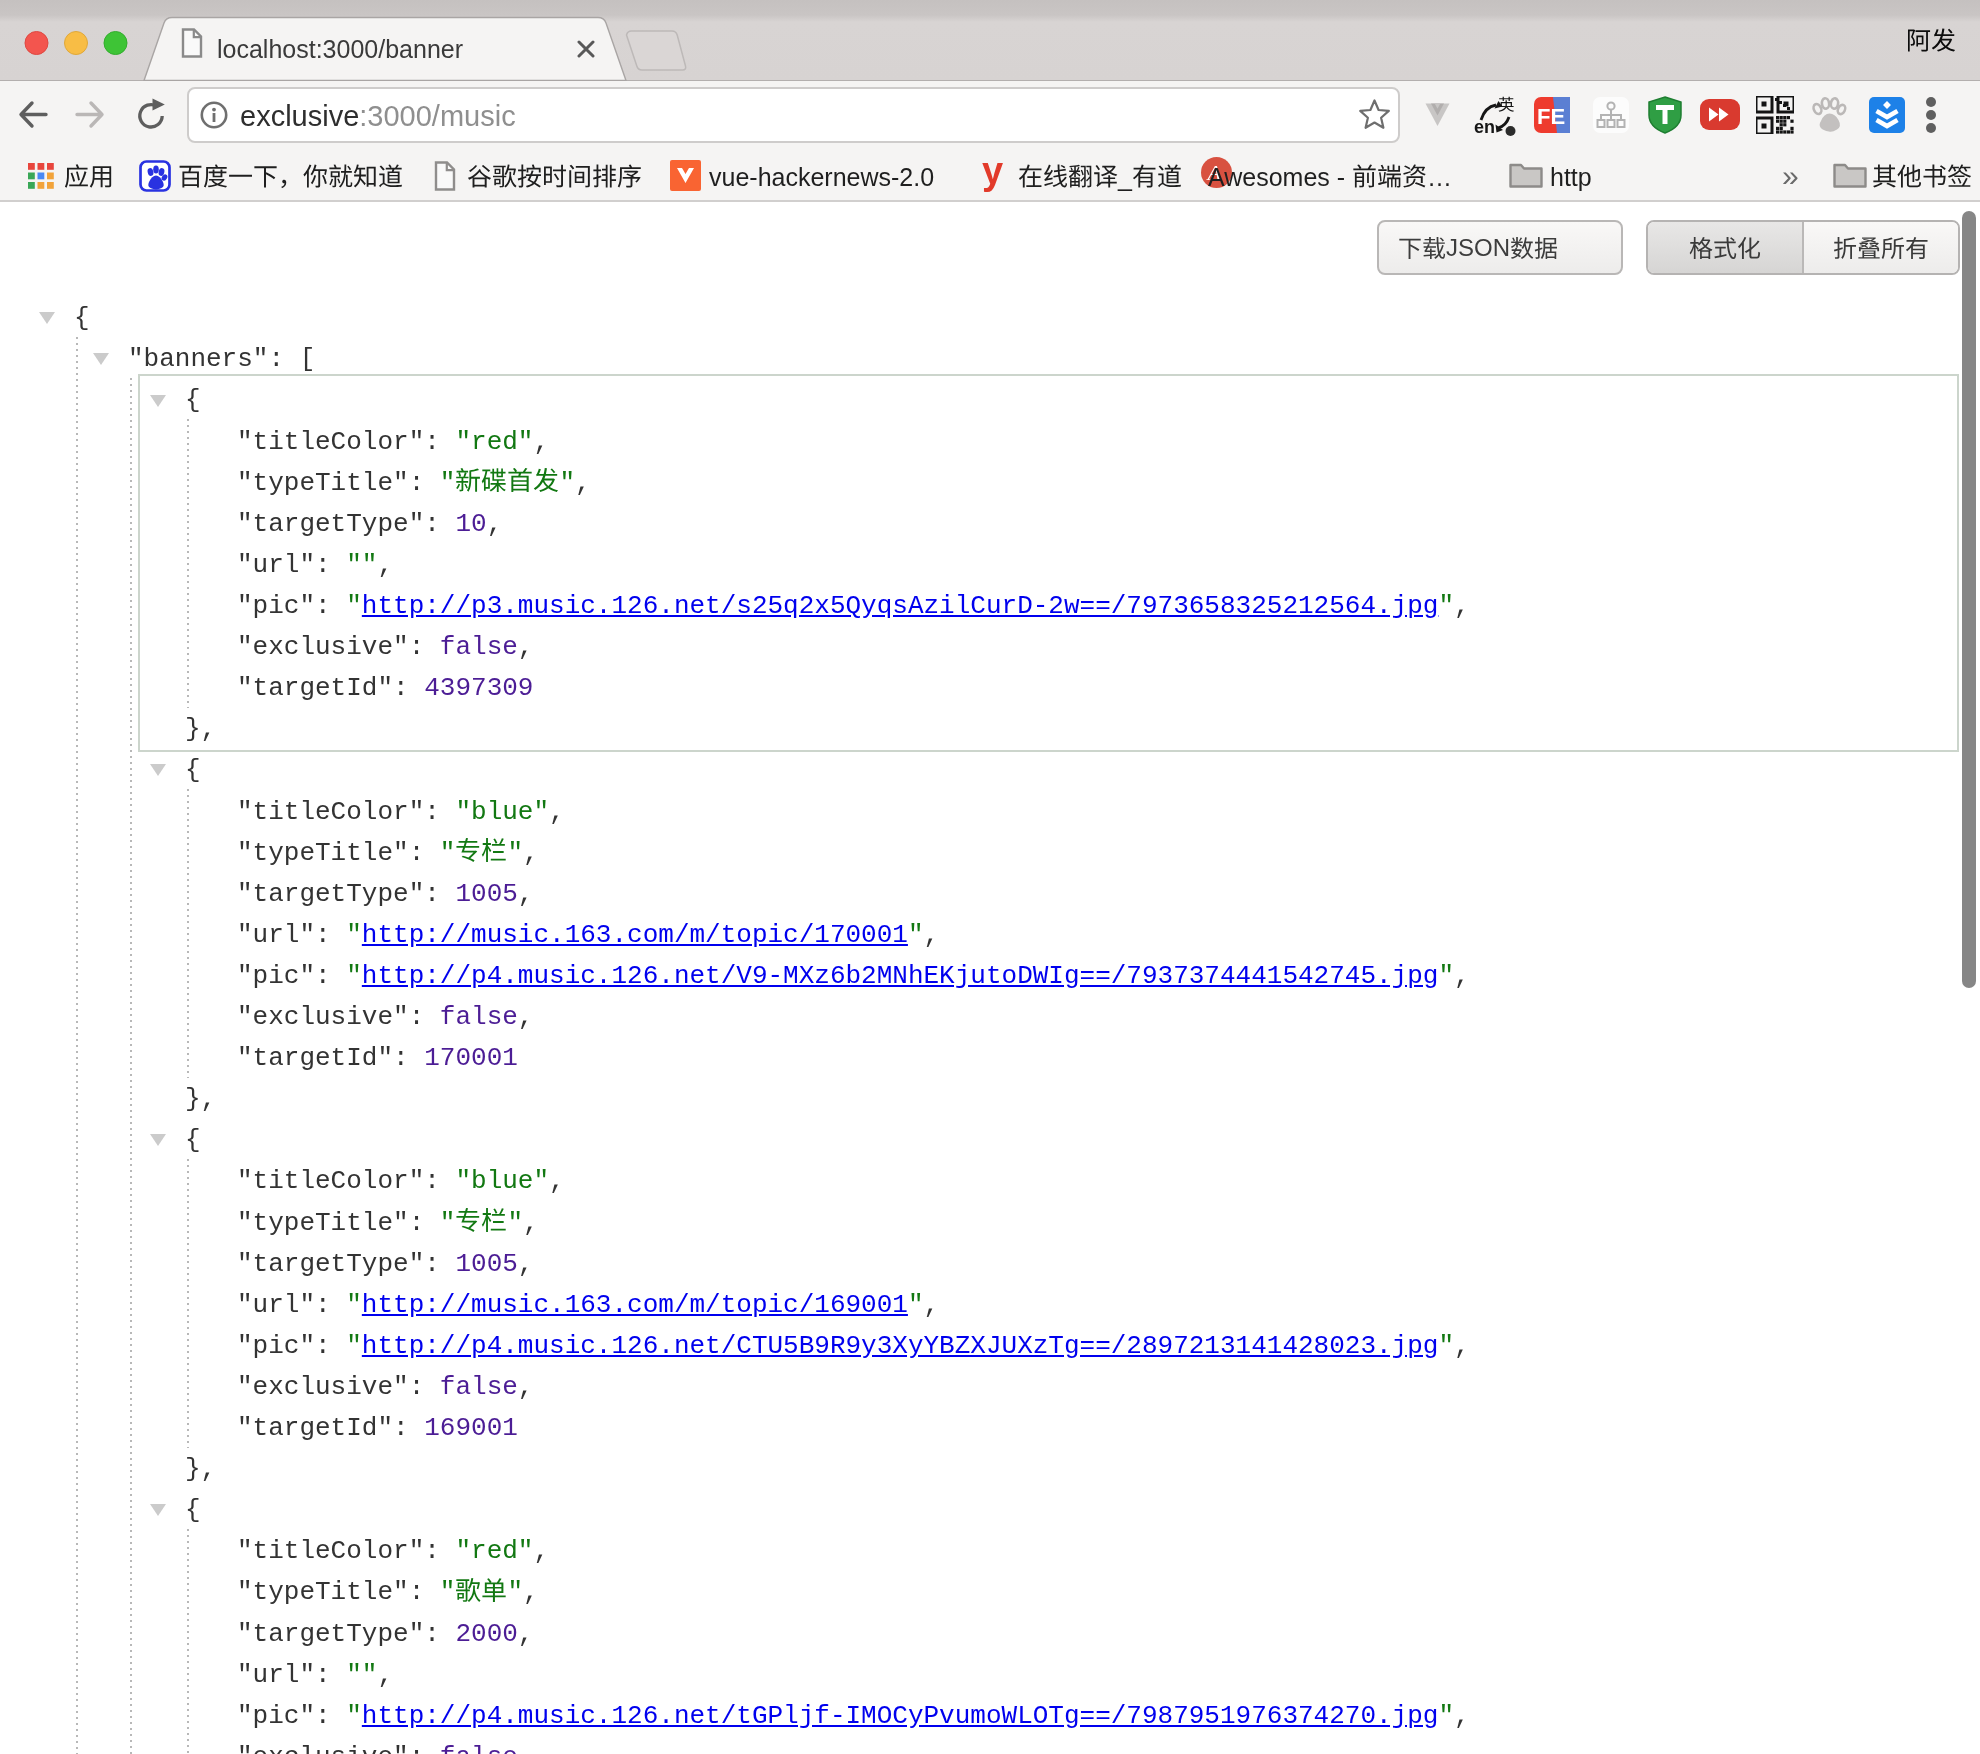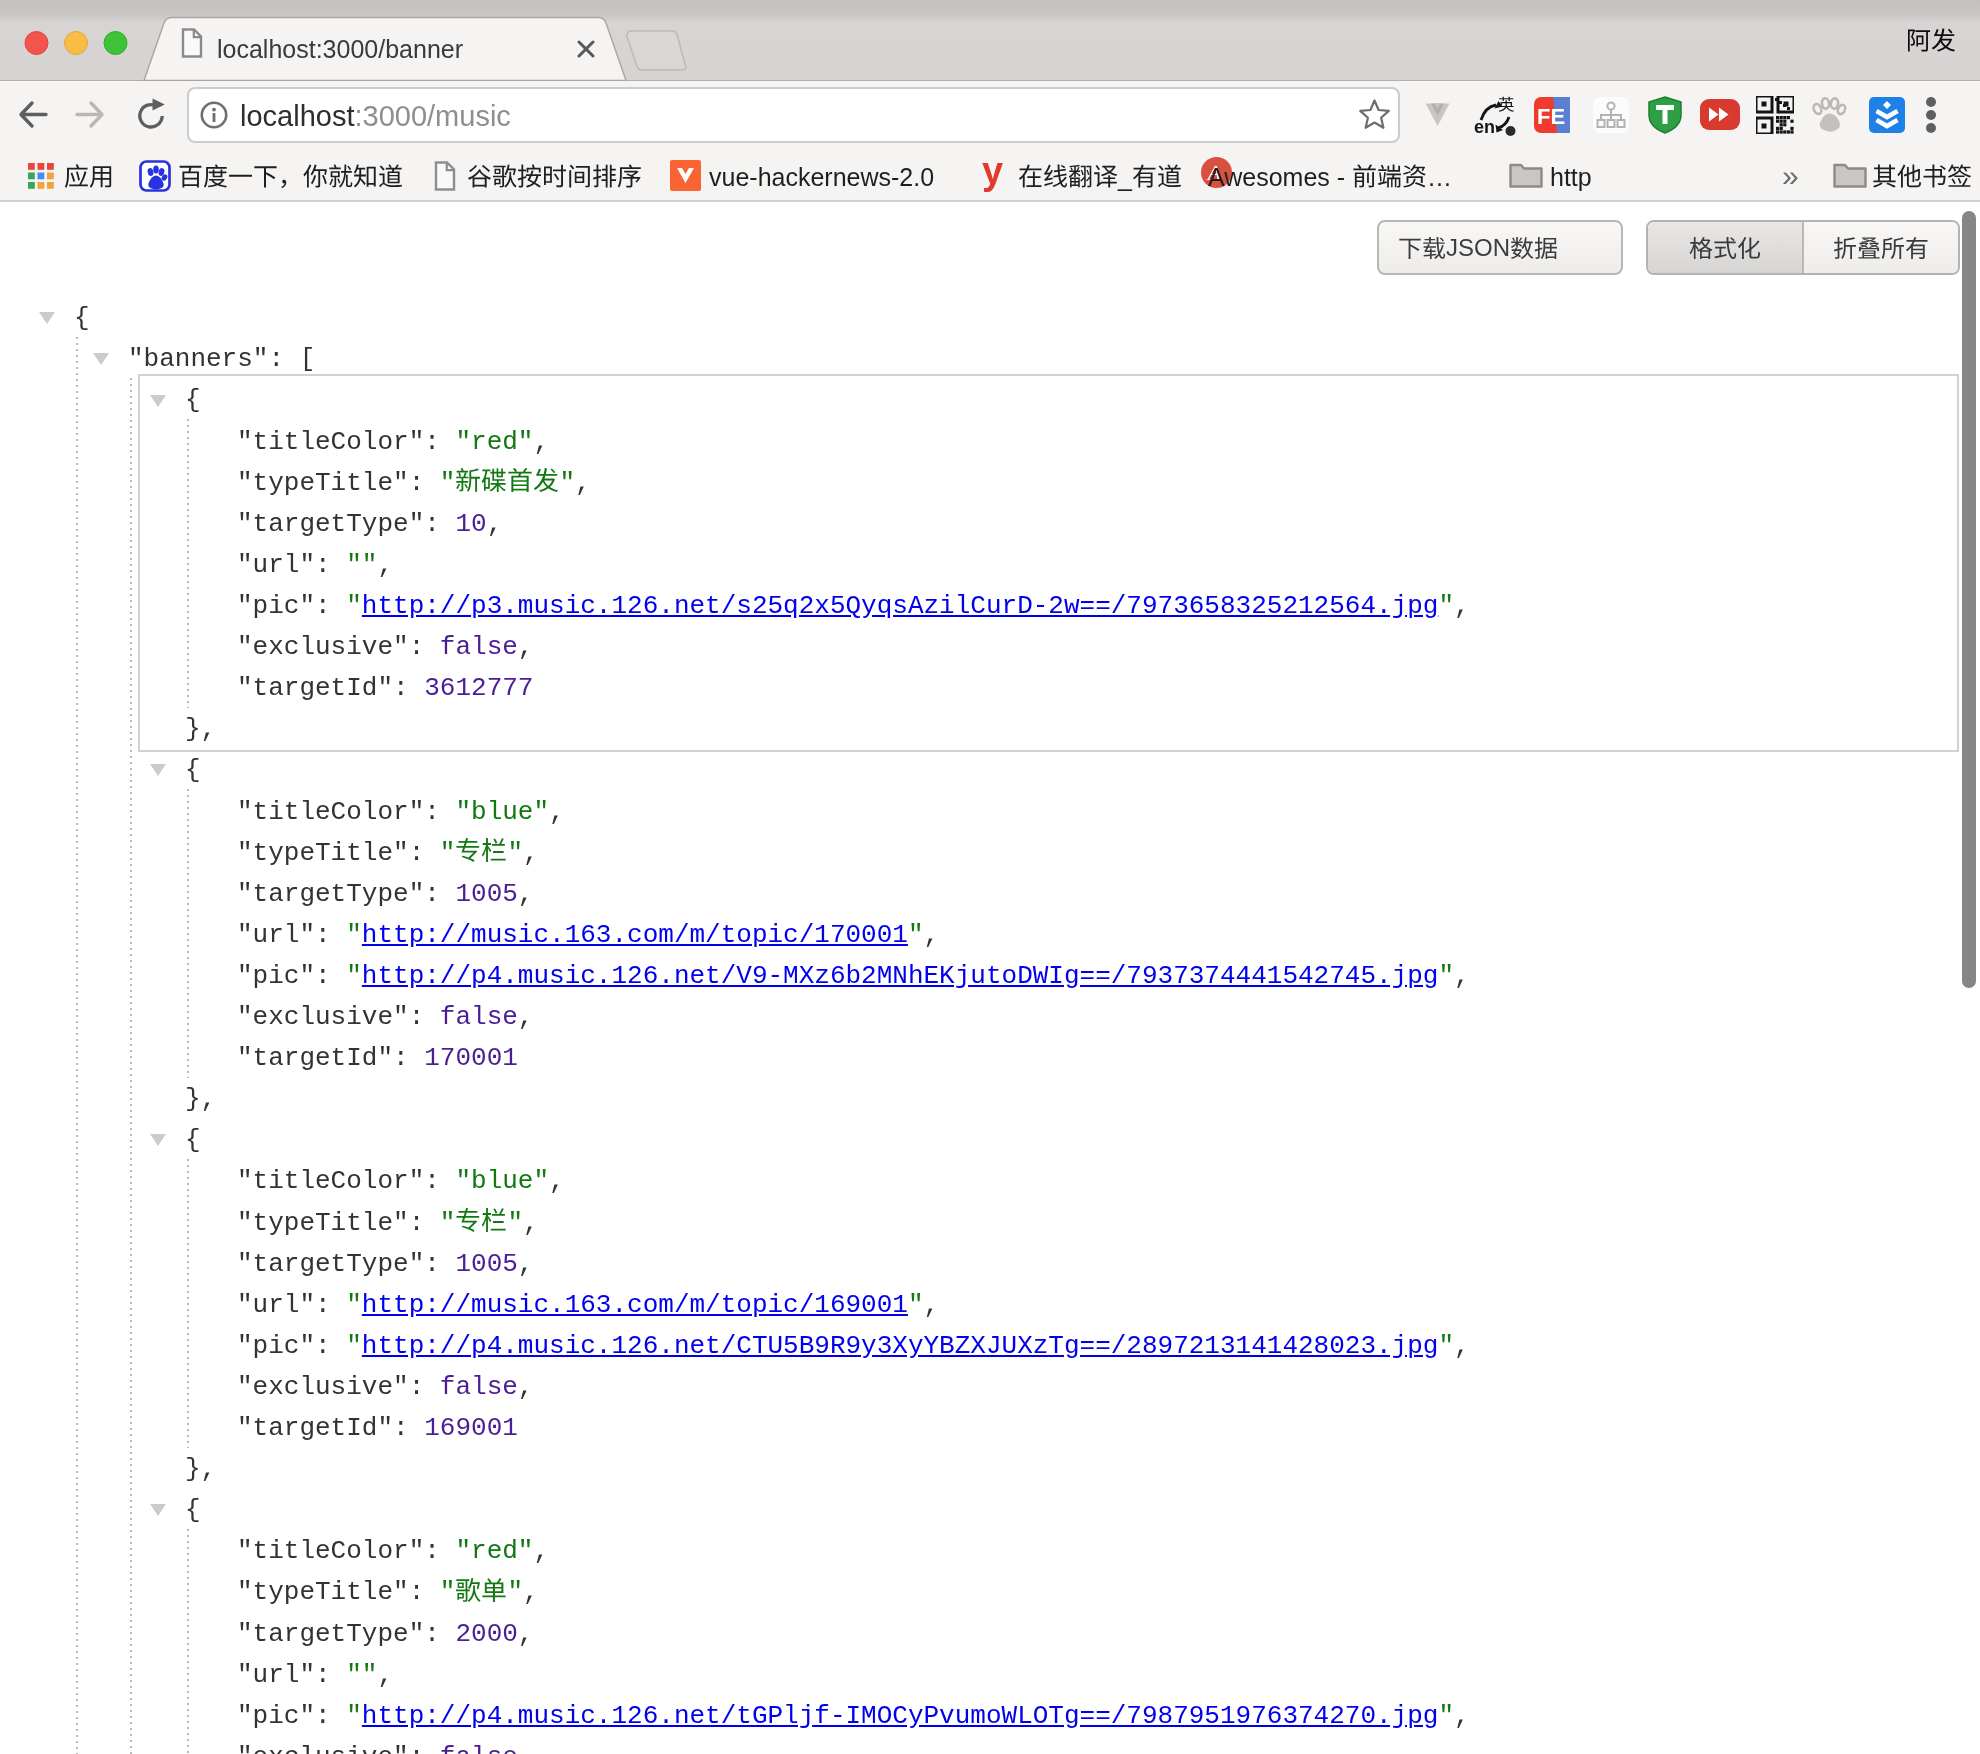--- a/index.html
+++ b/index.html
@@ -115,21 +115,21 @@
           <use href="#u789F"></use>
         </svg><svg class="cj" viewBox="0 0 1000 1000">
           <use href="#u9996"></use>
         </svg><svg class="cj" viewBox="0 0 1000 1000">
           <use href="#u53D1"></use>
         </svg>"</span><span class="k">,</span></div>
     <div class="ln" style="left:237px;top:503.7px"><span class="k">"targetType": </span><span class="n">10</span><span class="k">,</span></div>
     <div class="ln" style="left:237px;top:544.9px"><span class="k">"url": </span><span class="s">""</span><span class="k">,</span></div>
     <div class="ln" style="left:237px;top:586.0px"><span class="k">"pic": </span><span class="s">"</span><span class="l">http://p3.music.126.net/s25q2x5QyqsAzilCurD-2w==/7973658325212564.jpg</span><span class="s">"</span><span class="k">,</span></div>
     <div class="ln" style="left:237px;top:627.1px"><span class="k">"exclusive": </span><span class="n">false</span><span class="k">,</span></div>
-    <div class="ln" style="left:237px;top:668.2px"><span class="k">"targetId": </span><span class="n">3612777</span></div>
+    <div class="ln" style="left:237px;top:668.2px"><span class="k">"targetId": </span><span class="n">4397309</span></div>
     <div class="ln" style="left:185px;top:709.2px"><span class="k">},</span></div>
     <div class="ln" style="left:185px;top:750.4px"><span class="k">{</span></div>
     <div class="ln" style="left:237px;top:791.5px"><span class="k">"titleColor": </span><span class="s">"blue"</span><span class="k">,</span></div>
     <div class="ln" style="left:237px;top:832.6px"><span class="k">"typeTitle": </span><span class="s">"<svg class="cj" viewBox="0 0 1000 1000">
           <use href="#u4E13"></use>
         </svg><svg class="cj" viewBox="0 0 1000 1000">
           <use href="#u680F"></use>
         </svg>"</span><span class="k">,</span></div>
     <div class="ln" style="left:237px;top:873.7px"><span class="k">"targetType": </span><span class="n">1005</span><span class="k">,</span></div>
     <div class="ln" style="left:237px;top:914.8px"><span class="k">"url": </span><span class="s">"</span><span class="l">http://music.163.com/m/topic/170001</span><span class="s">"</span><span class="k">,</span></div>
@@ -367,21 +367,21 @@
   </svg>
 <svg class="abs" style="left:1833px;top:161px" width="34" height="27" viewBox="0 0 34 27">
     <path d="M1.5,4 L12,4 L15,7.5 L32.5,7.5 L32.5,25.5 L1.5,25.5 Z" fill="#c9c7c5" stroke="#8d8b89" stroke-width="2.4" stroke-linejoin="round"></path>
   </svg>
 <div class="lab tabt" style="left:217px;top:49px">localhost:3000/banner</div>
 <div class="lab afa" style="right:24px;top:41px"><svg class="cj" viewBox="0 0 1000 1000">
       <use href="#u963F"></use>
     </svg><svg class="cj" viewBox="0 0 1000 1000">
       <use href="#u53D1"></use>
     </svg></div>
-<div class="lab url" style="left:240px;top:116px"><span class="u1">localhost</span><span class="u2">:3000/music</span></div>
+<div class="lab url" style="left:240px;top:116px"><span class="u1">exclusive</span><span class="u2">:3000/music</span></div>
 <div class="lab bmt" style="left:64px;top:177px"><svg class="cj" viewBox="0 0 1000 1000">
       <use href="#u5E94"></use>
     </svg><svg class="cj" viewBox="0 0 1000 1000">
       <use href="#u7528"></use>
     </svg></div>
 <div class="lab bmt" style="left:178px;top:177px"><svg class="cj" viewBox="0 0 1000 1000">
       <use href="#u767E"></use>
     </svg><svg class="cj" viewBox="0 0 1000 1000">
       <use href="#u5EA6"></use>
     </svg><svg class="cj" viewBox="0 0 1000 1000">

